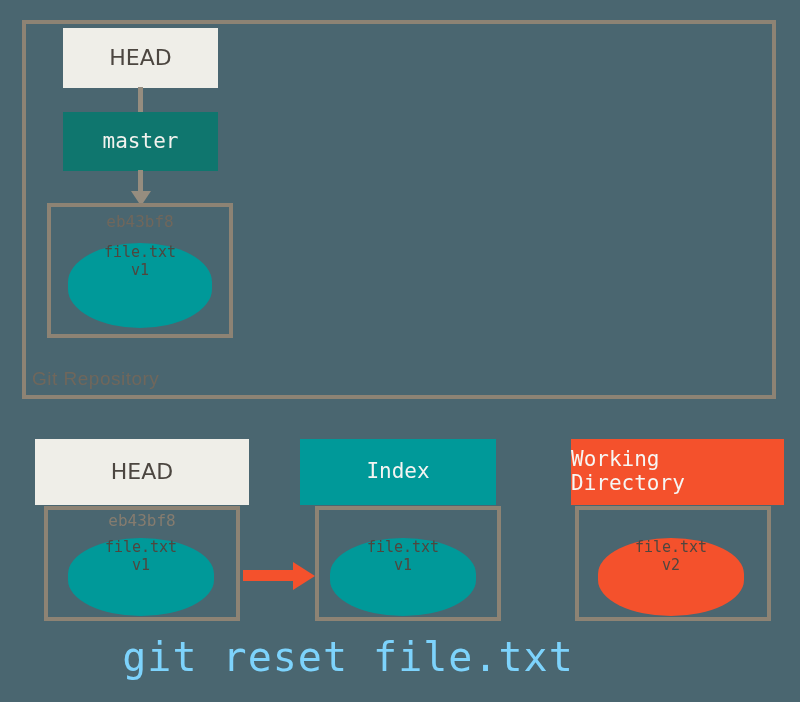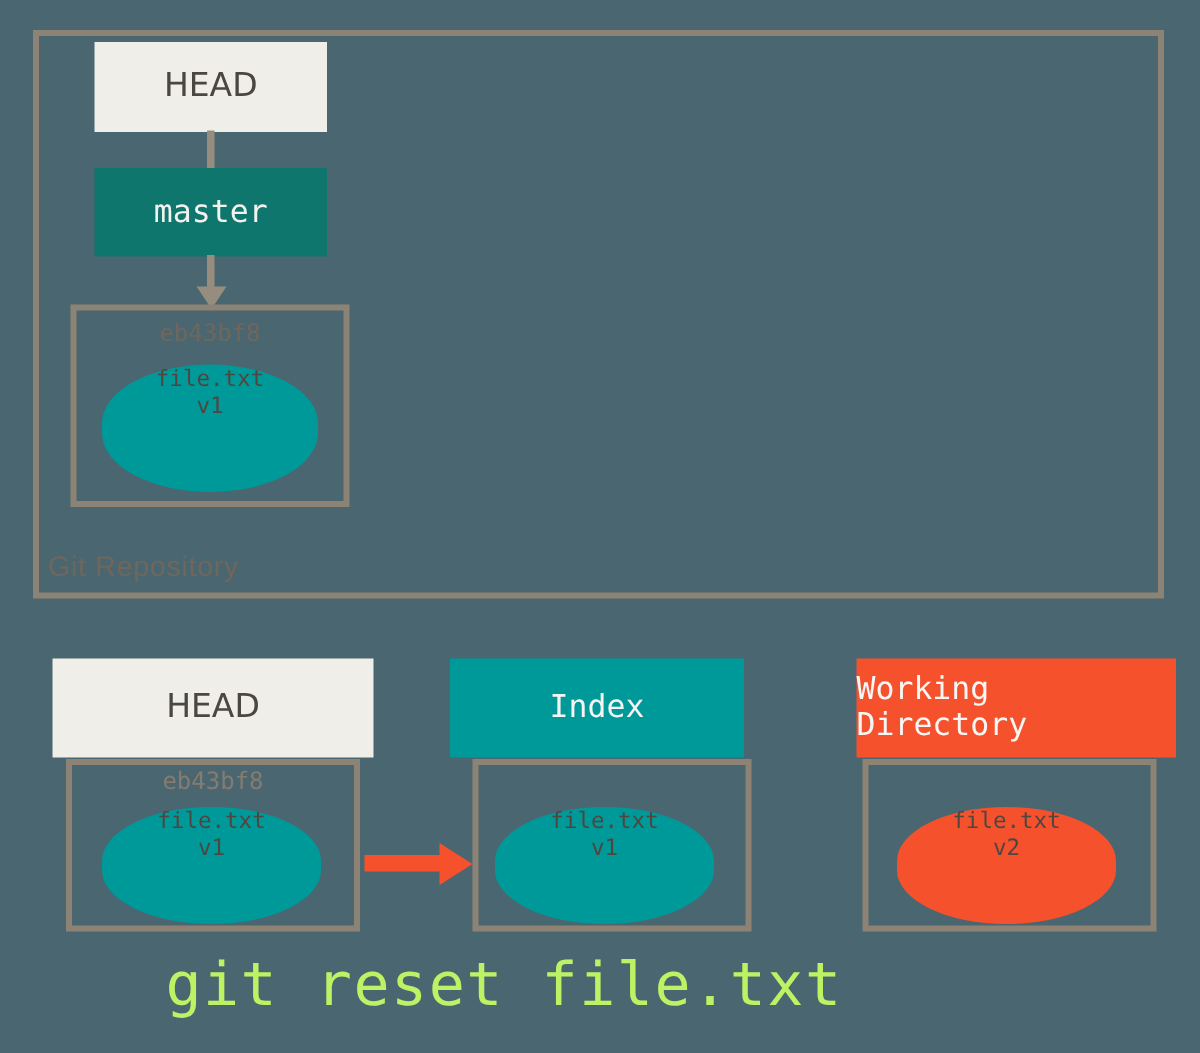--- a/index.html
+++ b/index.html
@@ -169,24 +169,24 @@
   .harrow-head {
     width: 0; height: 0;
     border-top: 14px solid transparent;
     border-bottom: 14px solid transparent;
     border-left: 22px solid #f4512c;
     left: 293px; top: 562px;
   }
 
   
   .caption {
-    left: 4px; top: 634px;
+    left: 16px; top: 634px;
     width: 664px;
     text-align: center;
-    color: #bef264;
+    color: #7dd3fc;
     font-size: 40px;
     letter-spacing: 1px;
     font-family: "DejaVu Sans Mono", monospace;
   }
 
   .blob span { display: block; }
 </style>
 </head>
 <body>
 

